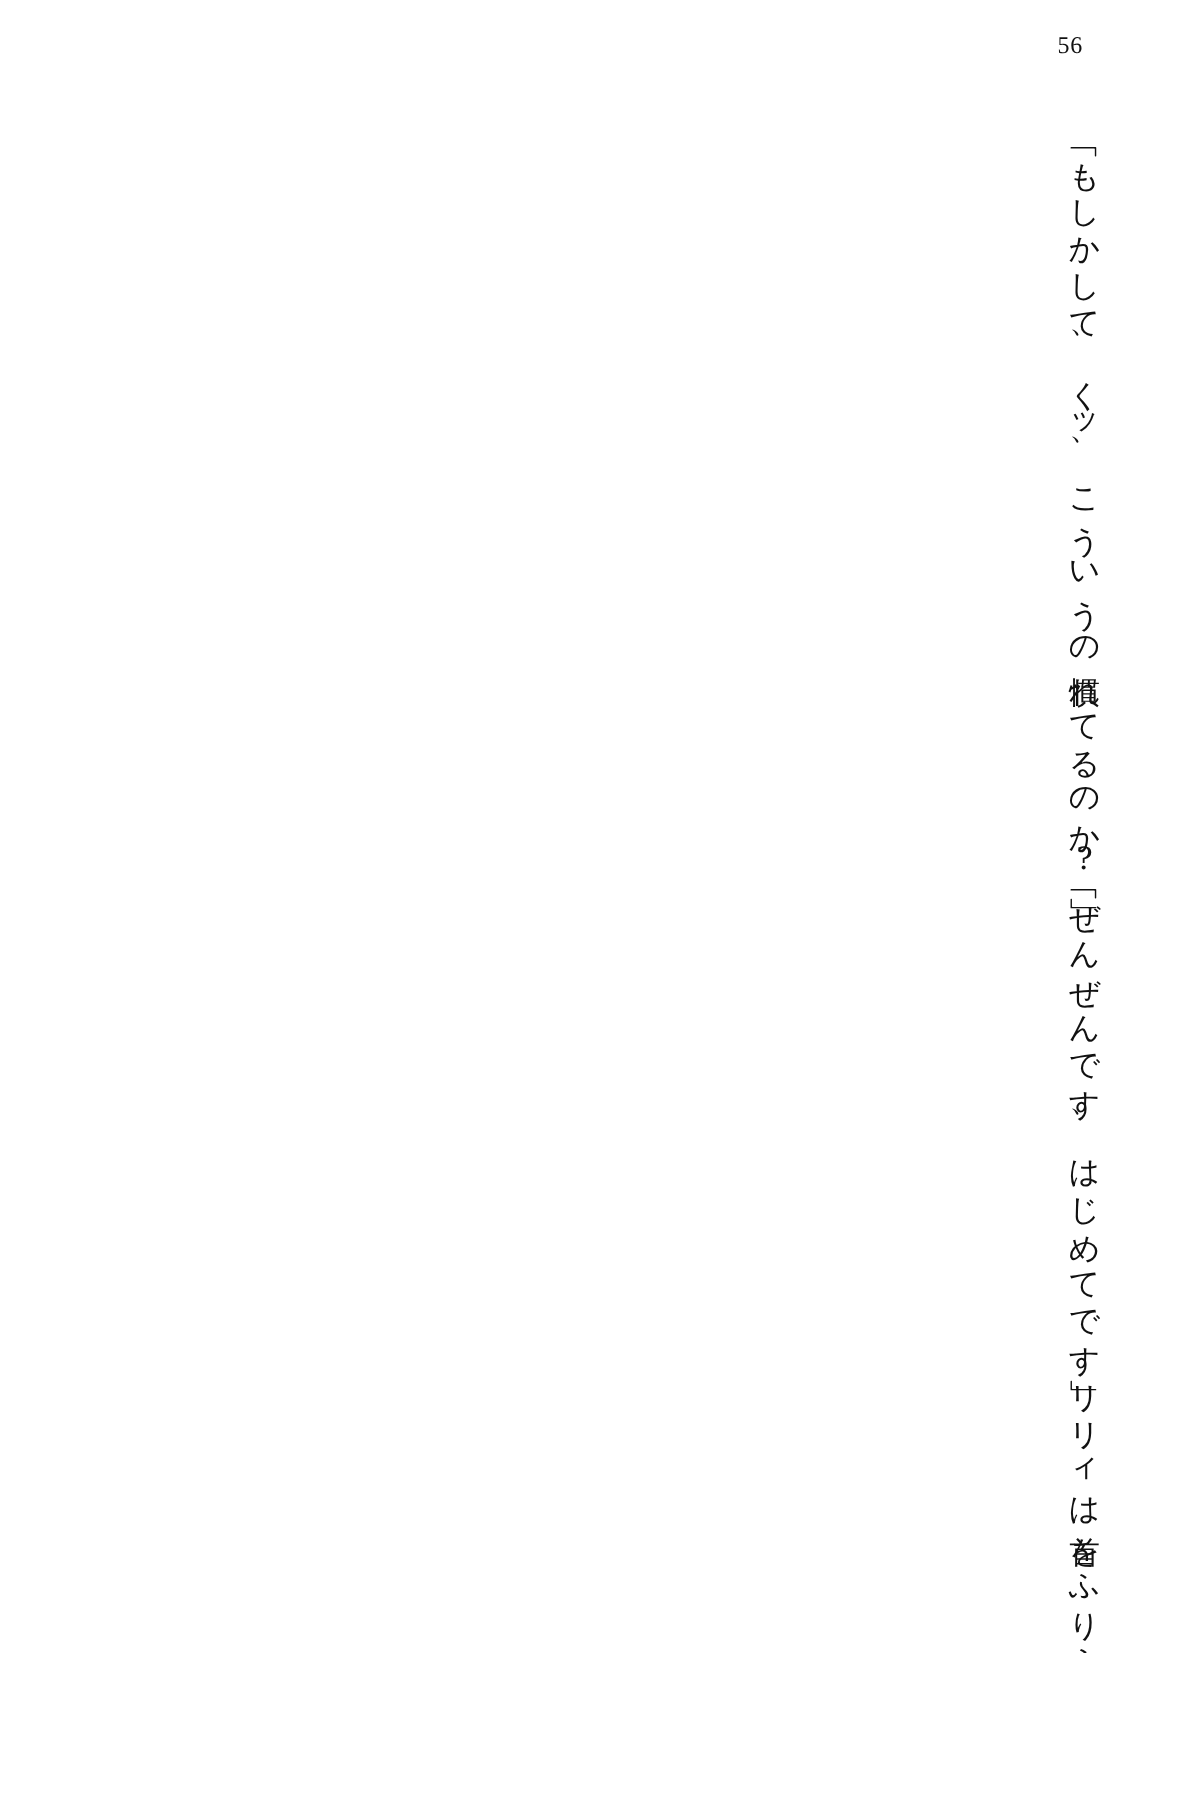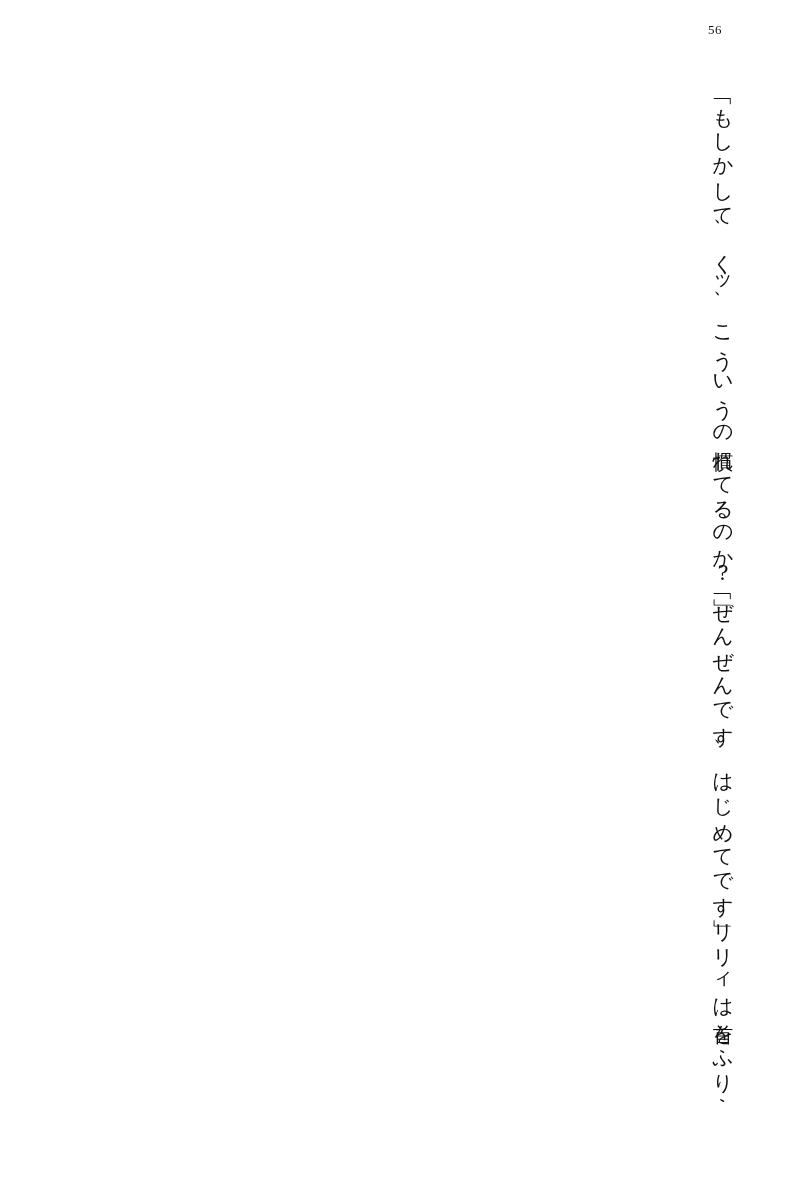--- a/index.html
+++ b/index.html
@@ -18,21 +18,21 @@
     position: relative;
     width: 800px;
     height: 1200px;
     background: #ffffff;
     box-sizing: border-box;
   }
   .page-number {
     position: absolute;
     top: 22px;
     right: 78px;
-    font-size: 13px;
+    font-size: 16px;
     letter-spacing: 0.5px;
     color: #111;
     font-family: "Liberation Serif", "DejaVu Serif", serif;
   }
   .text-body {
     position: absolute;
     top: 92px;
     right: 58px;
     left: 52px;
     height: 1010px;

